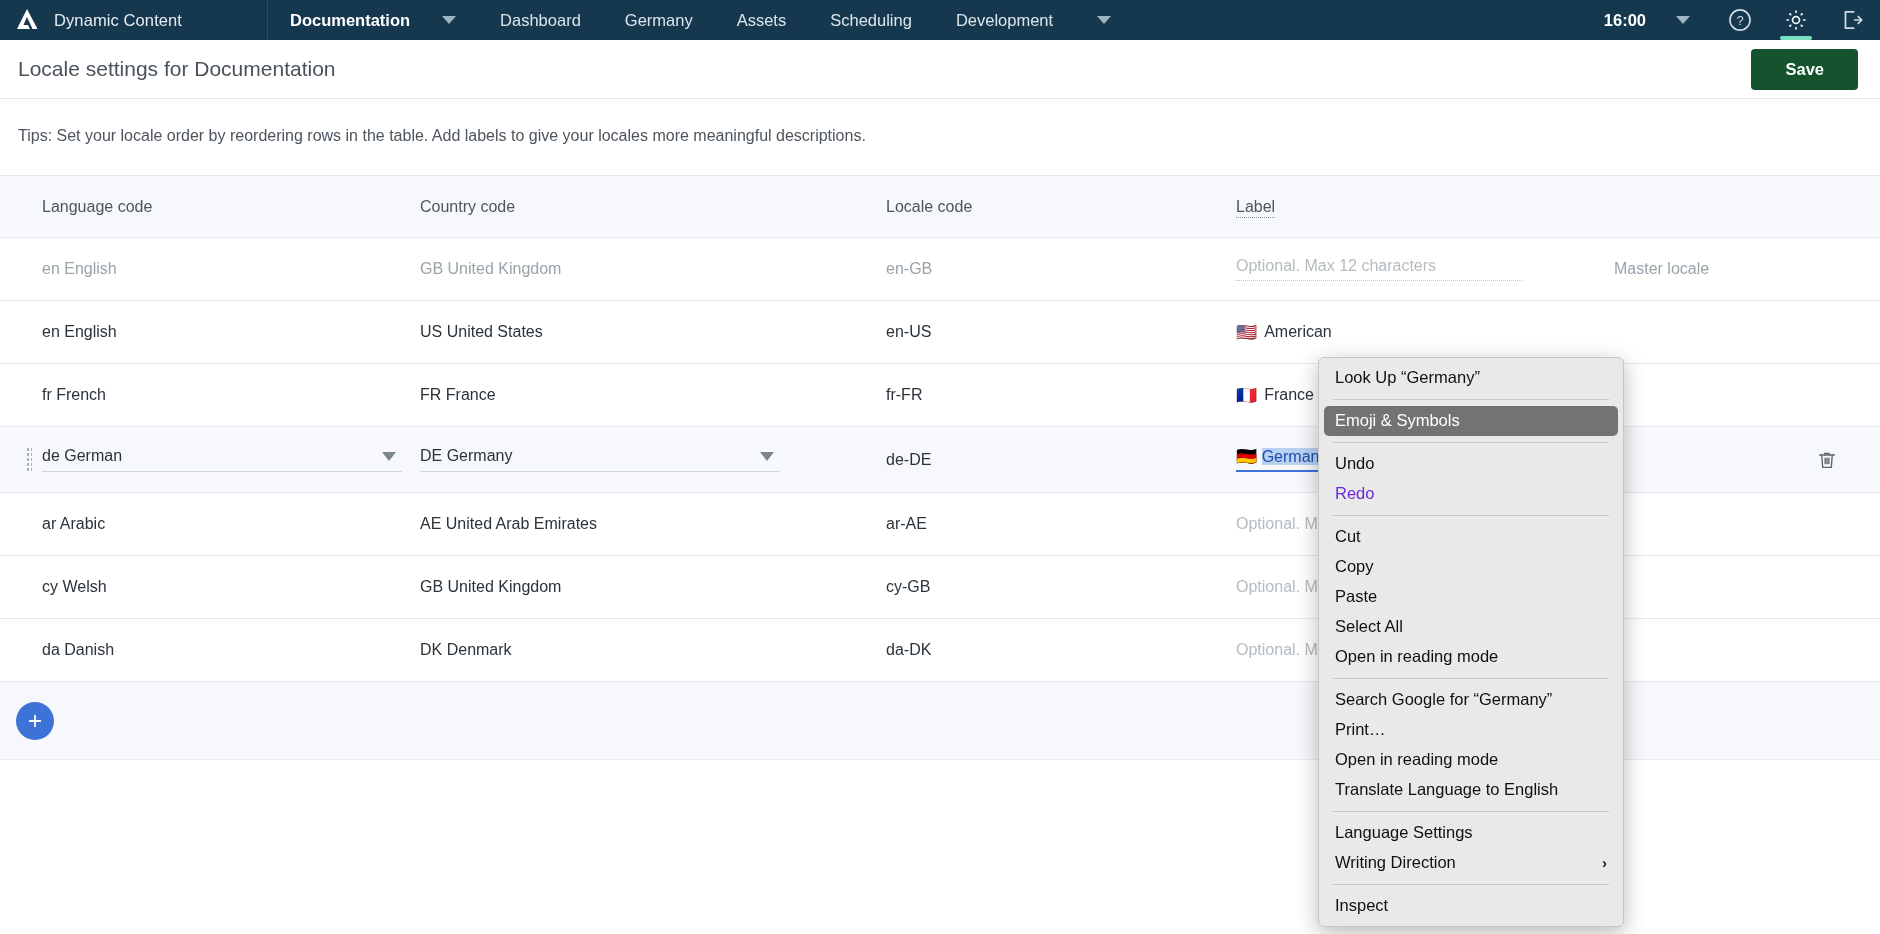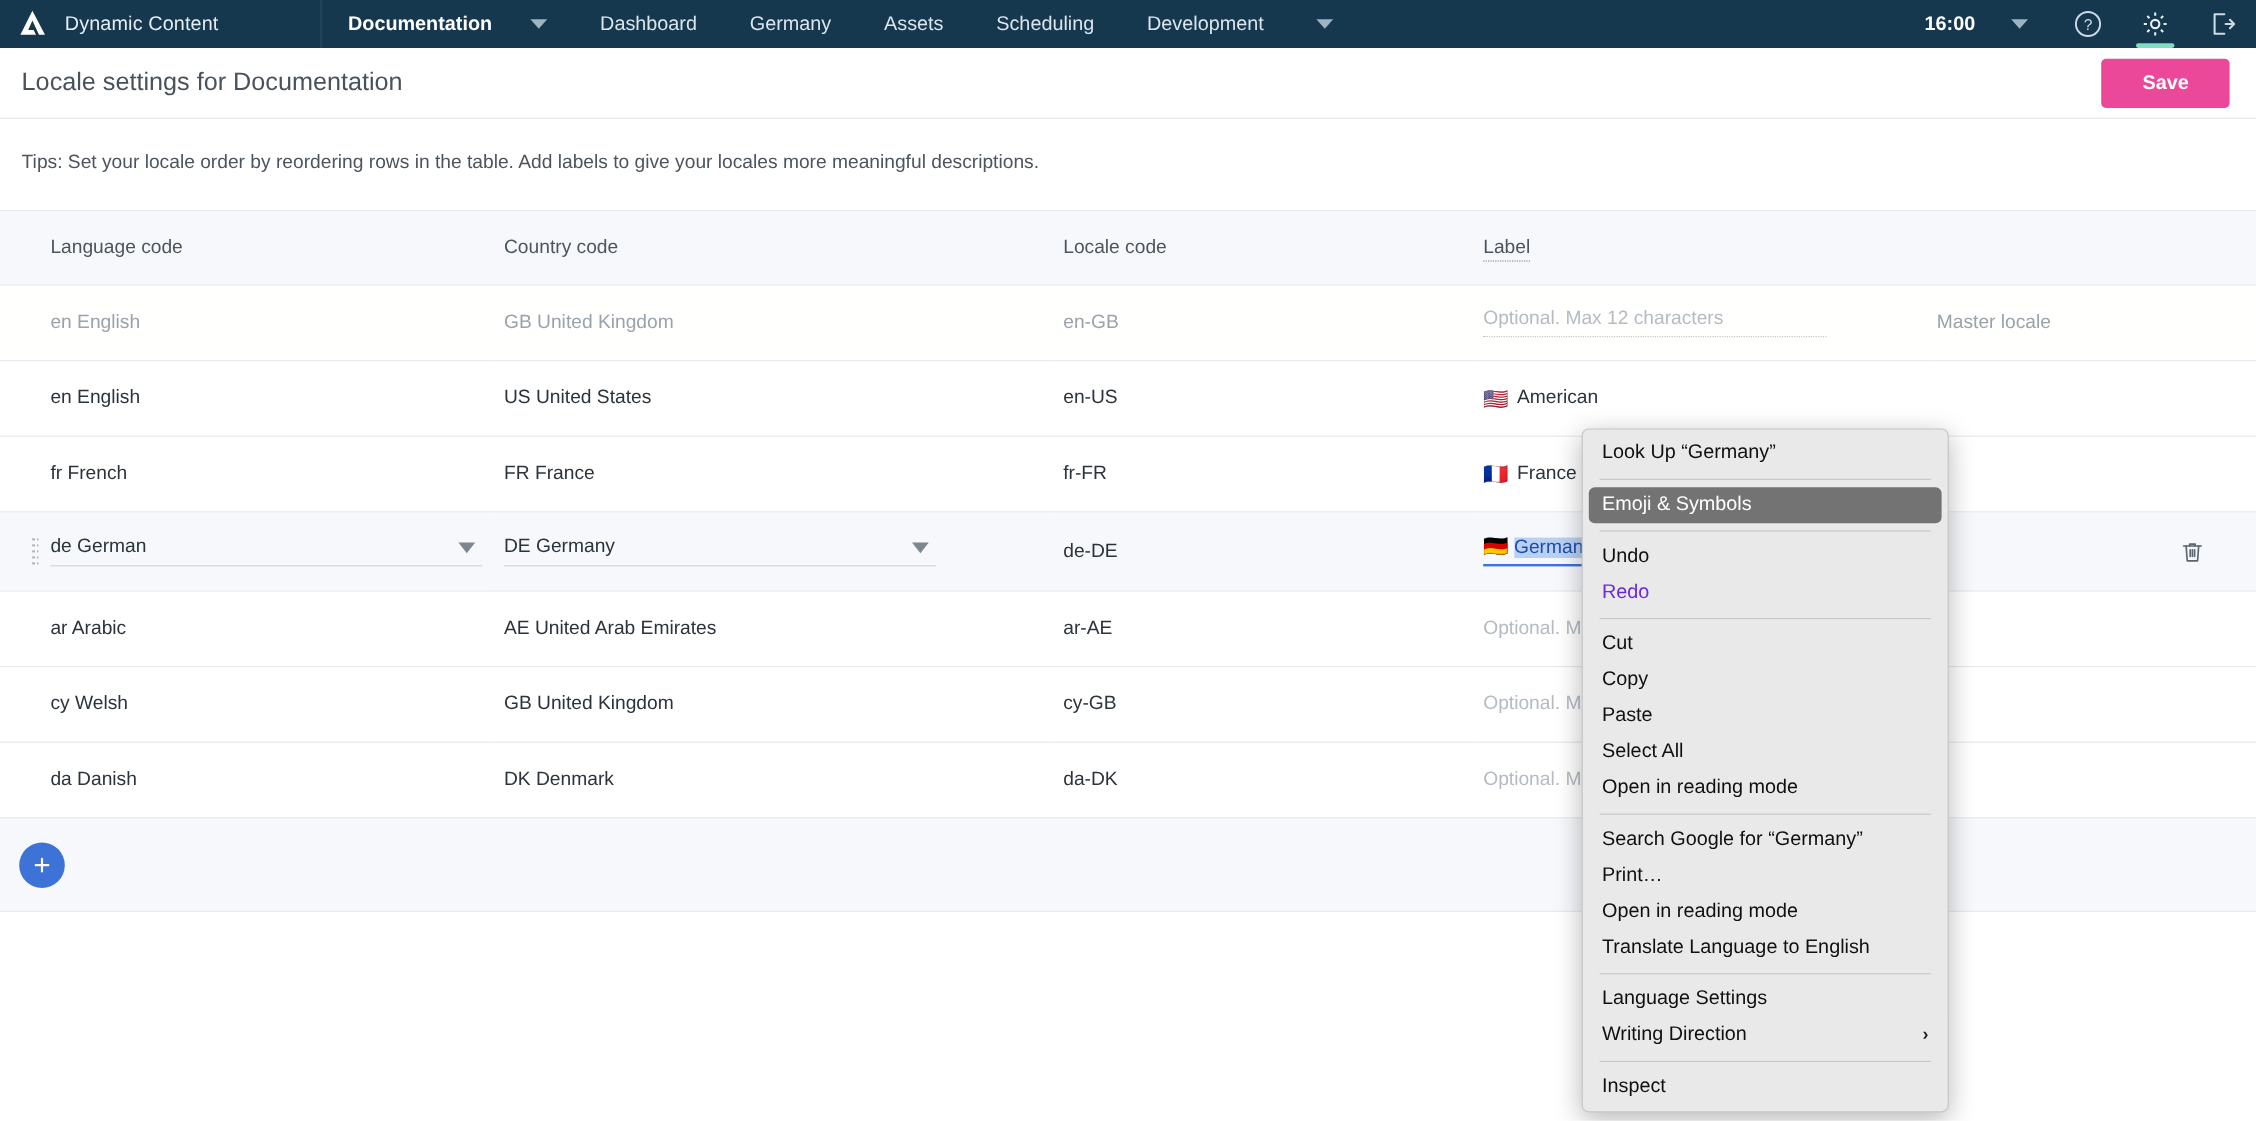--- a/index.html
+++ b/index.html
@@ -45,21 +45,21 @@
   }
   .icon-btn svg { display: block; }
 
   
   .pagehead {
     height: 59px; background: #fff; border-bottom: 1px solid #e3e7ec;
     display: flex; align-items: center; padding: 0 22px 0 18px;
   }
   .pagetitle { font-size: 21px; color: #49525b; font-weight: normal; }
   .save-btn {
-    margin-left: auto; background: #ec4899; color: #fff; border: none;
+    margin-left: auto; background: #14532d; color: #fff; border: none;
     font-size: 16.5px; font-weight: bold; padding: 11px 34px; border-radius: 4px;
     font-family: "Liberation Sans", sans-serif; cursor: pointer;
   }
 
   
   .tips {
     padding: 28px 18px 30px 18px; font-size: 16px; color: #4c555e;
   }
 
   

